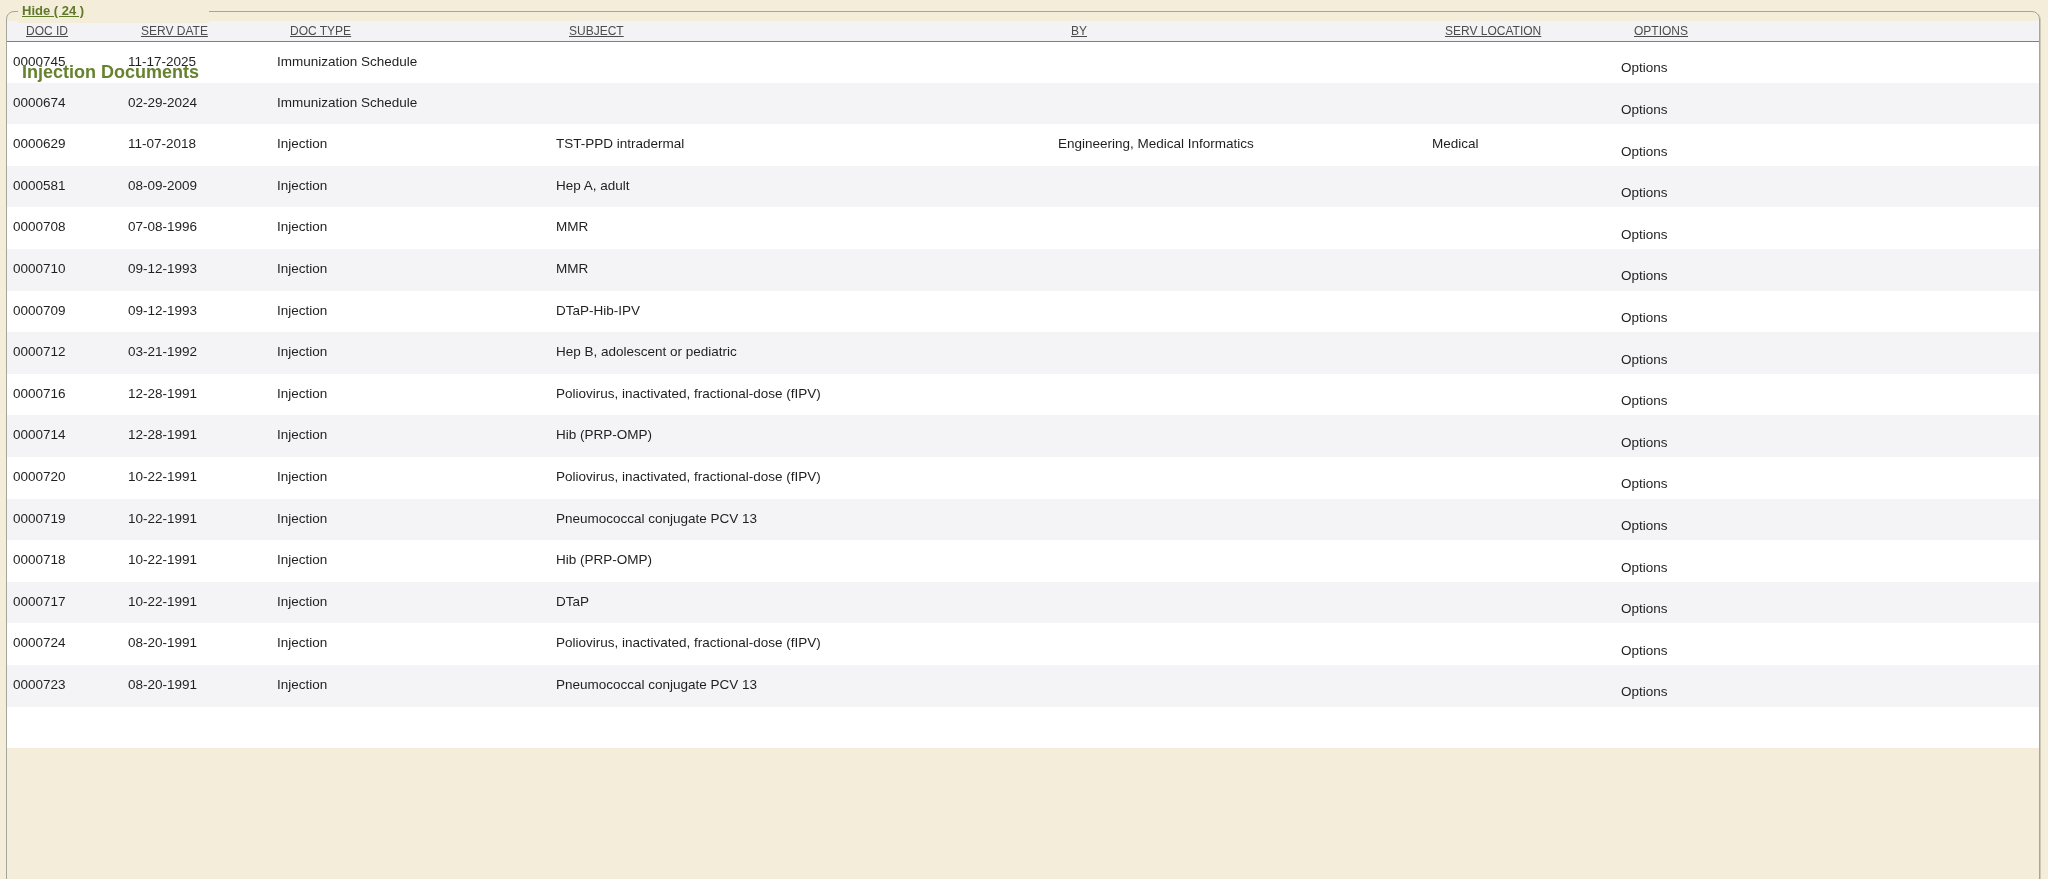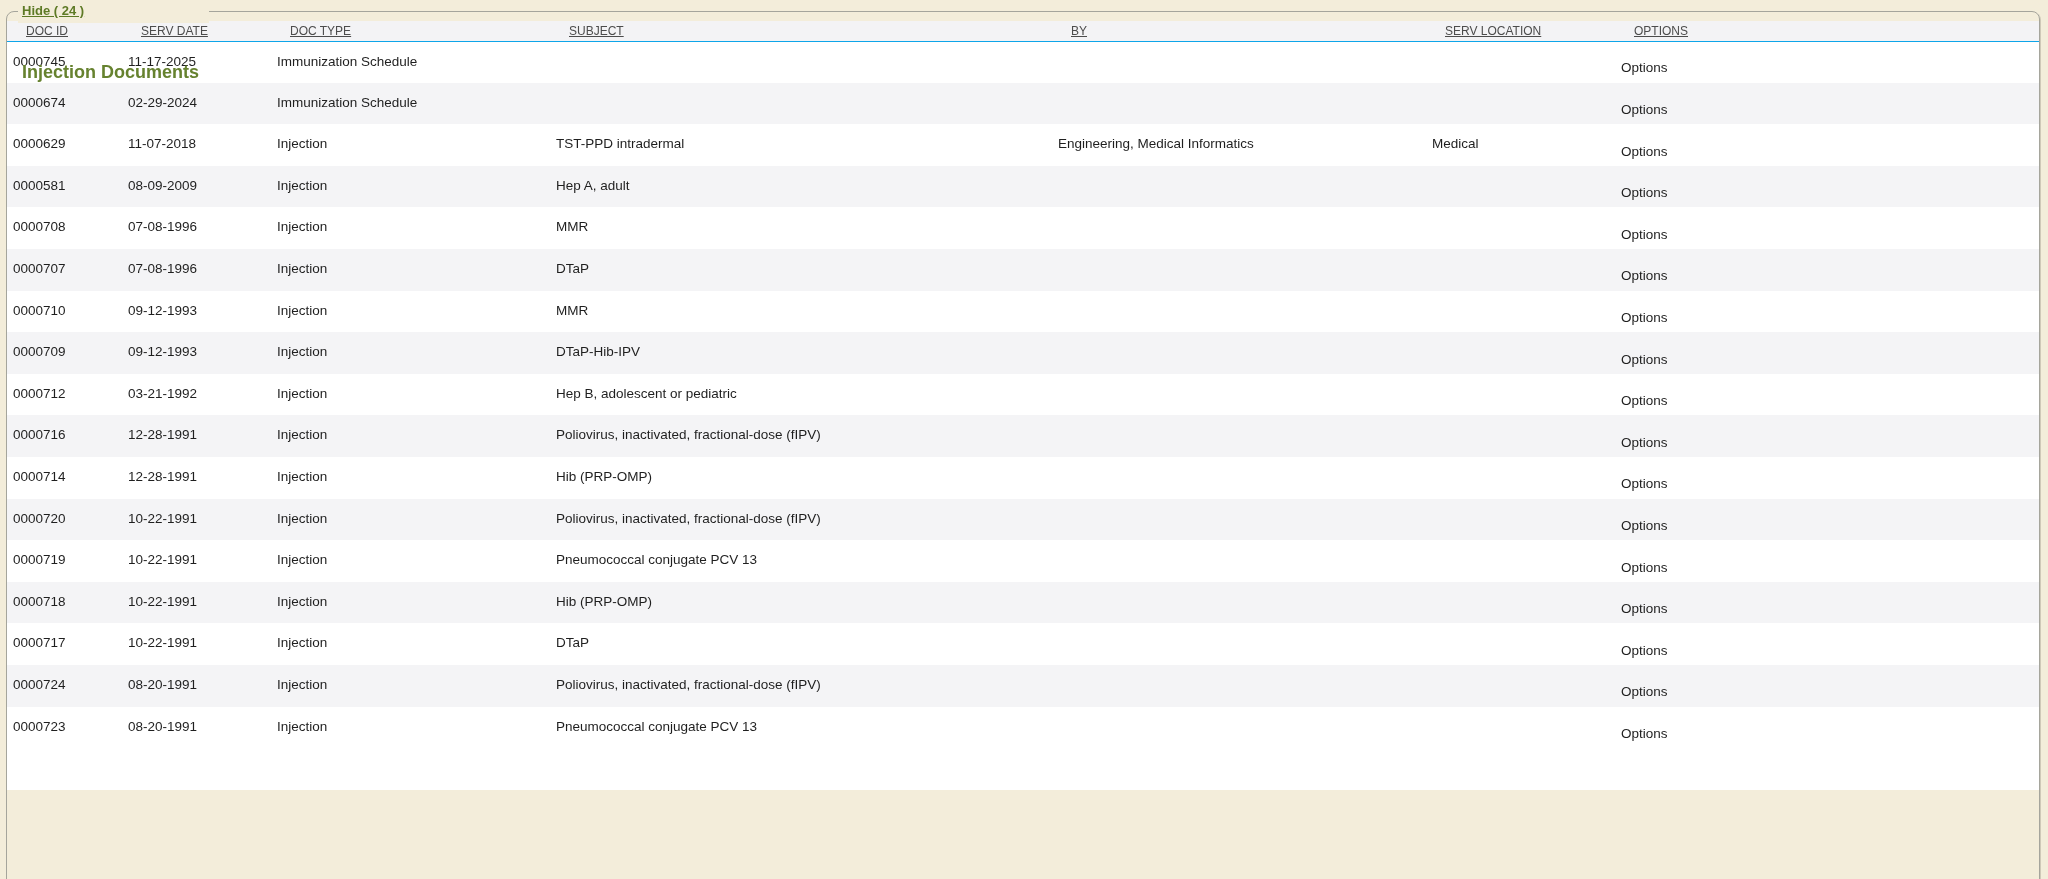--- a/index.html
+++ b/index.html
@@ -159,29 +159,20 @@
         <tr>
           <td>0000708</td>
           <td>07-08-1996</td>
           <td>Injection</td>
           <td>MMR</td>
           <td></td>
           <td></td>
           <td class="options-cell"><span class="options-link">Options</span></td>
         </tr>
         <tr>
-          <td>0000707</td>
-          <td>07-08-1996</td>
-          <td>Injection</td>
-          <td>DTaP</td>
-          <td></td>
-          <td></td>
-          <td class="options-cell"><span class="options-link">Options</span></td>
-        </tr>
-        <tr>
           <td>0000710</td>
           <td>09-12-1993</td>
           <td>Injection</td>
           <td>MMR</td>
           <td></td>
           <td></td>
           <td class="options-cell"><span class="options-link">Options</span></td>
         </tr>
         <tr>
           <td>0000709</td>

